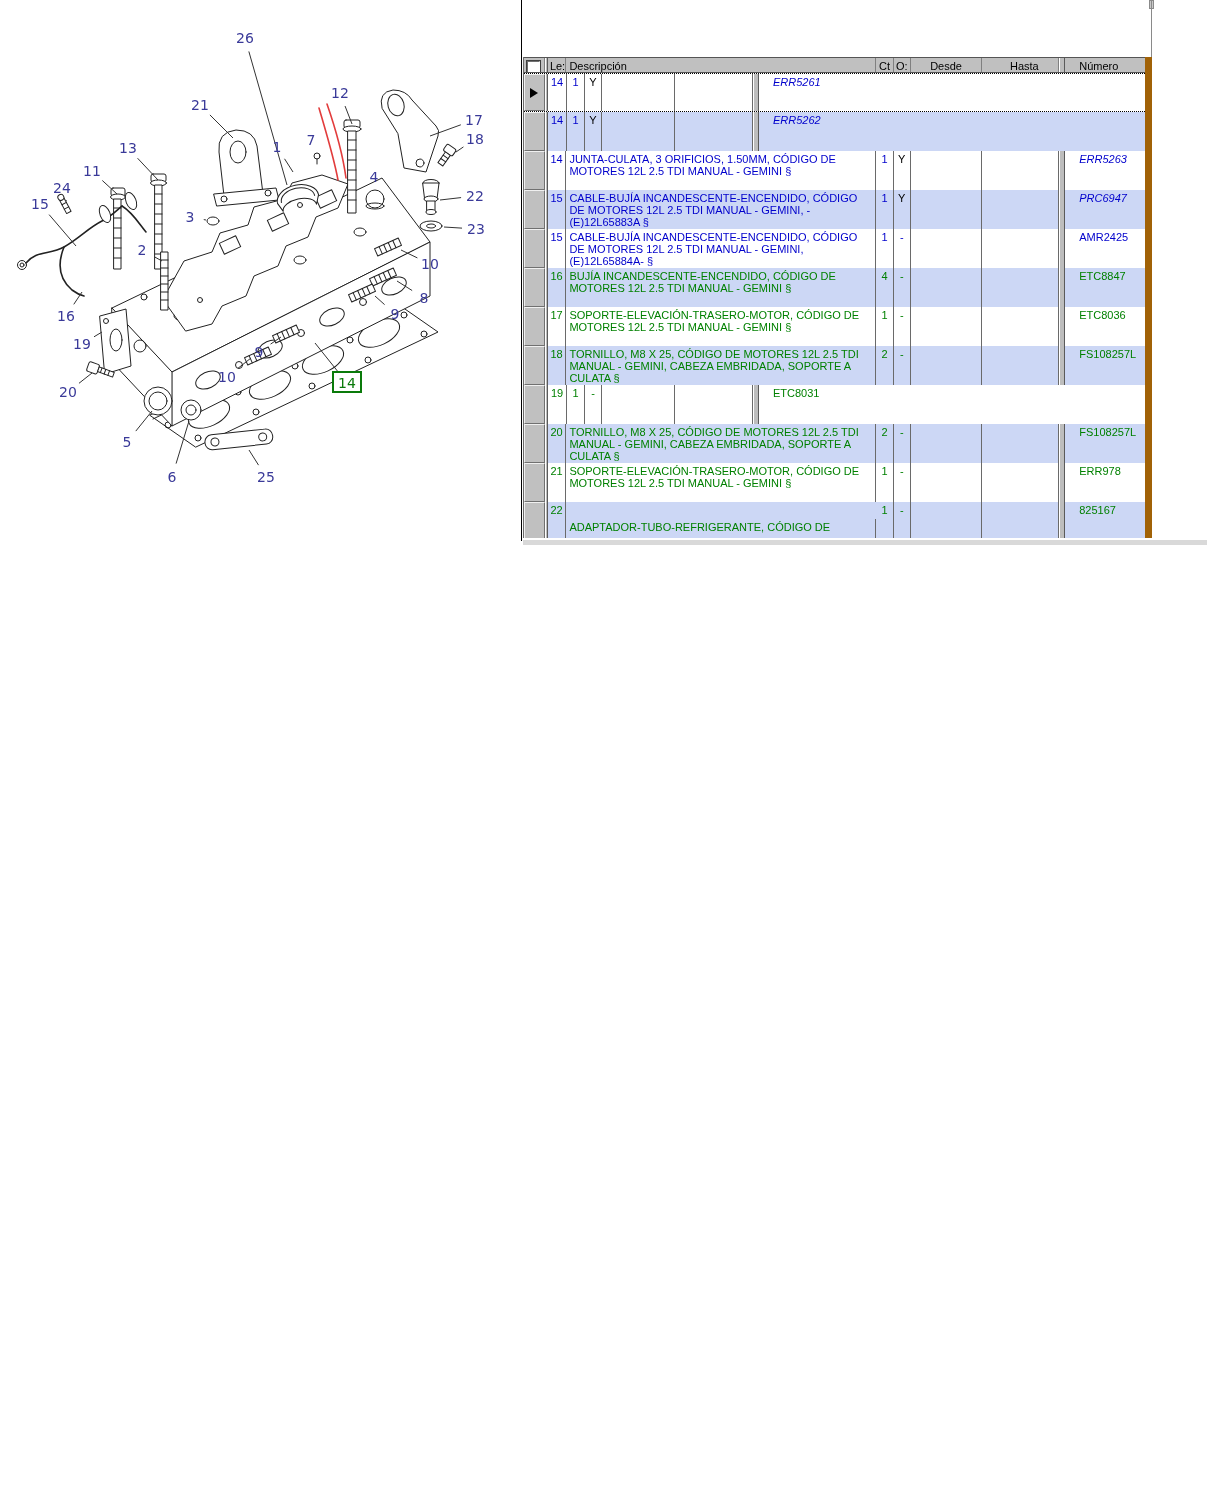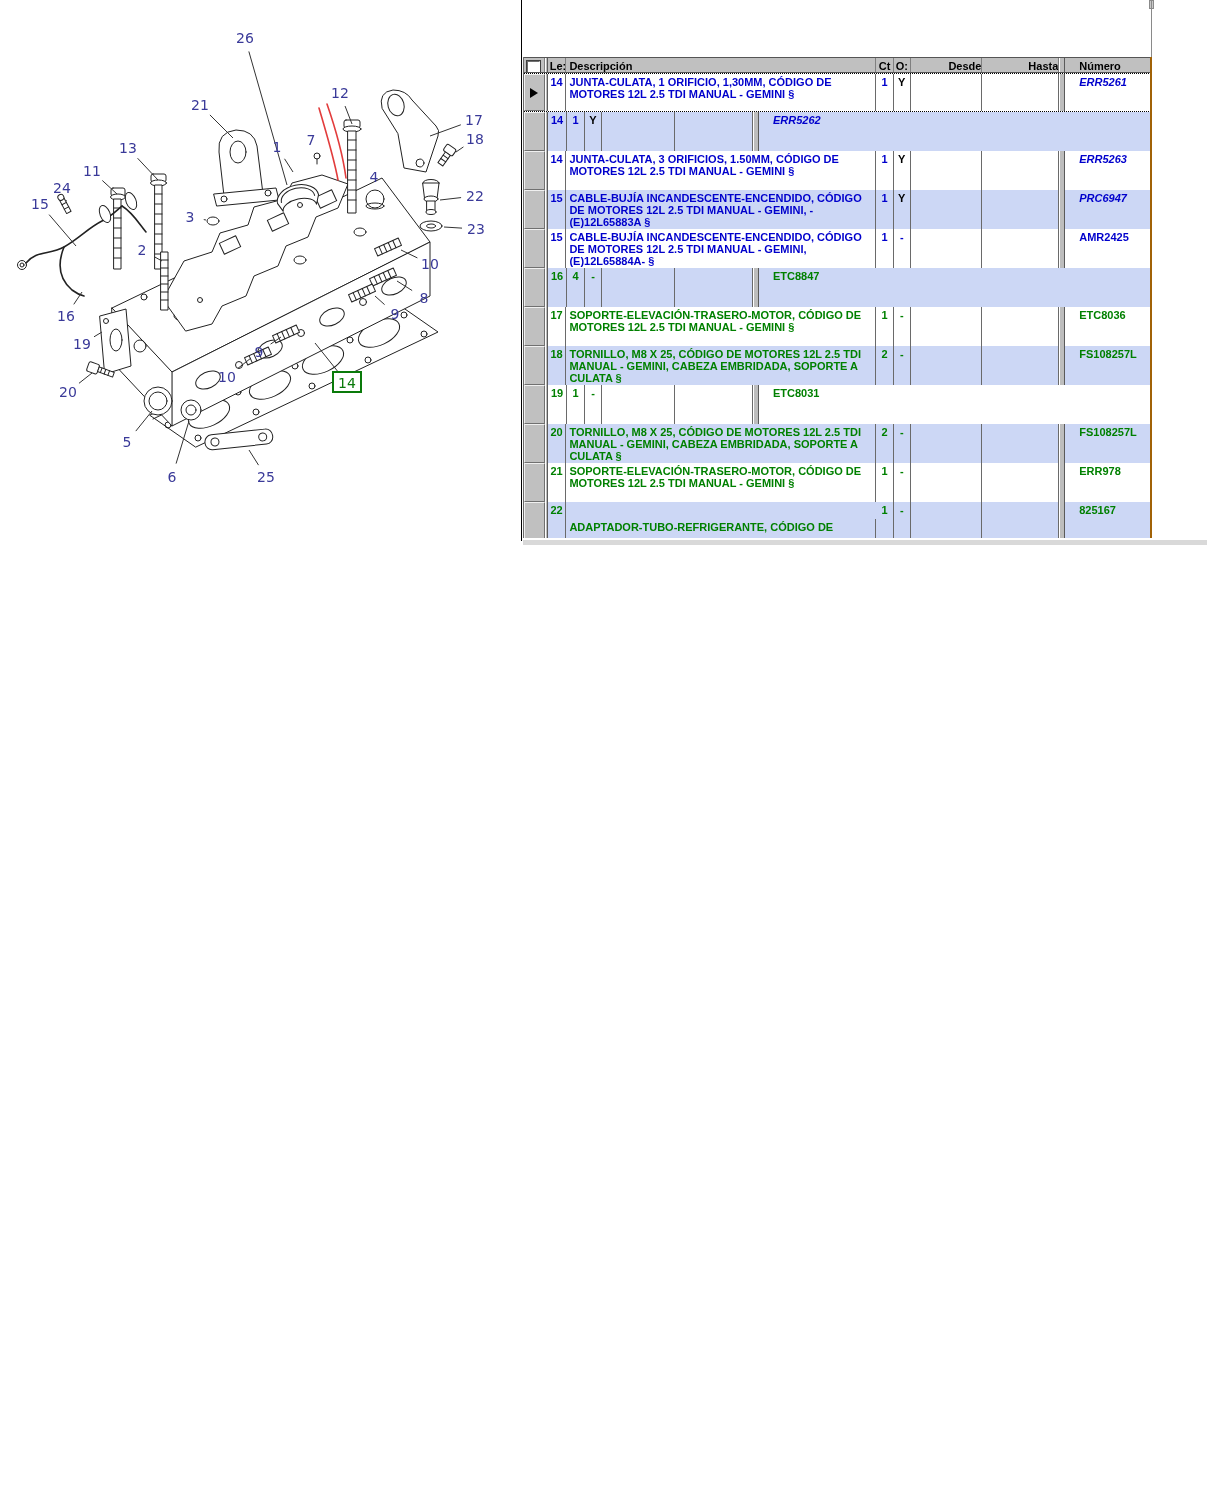--- a/index.html
+++ b/index.html
@@ -6,41 +6,41 @@
   #canvas{position:relative;width:1214px;height:1080px;background:#fff;overflow:hidden;
           font-family:"Liberation Sans",sans-serif;border-radius:28px;}
   
   #diagram-pane{position:absolute;left:0;top:0;width:521px;height:545px;}
   #pane-divider{position:absolute;left:521px;top:0;width:1px;height:541px;background:#000;}
   #top-right-line{position:absolute;left:1151px;top:0;width:1px;height:57px;background:#8a8a8a;}
   #top-right-cap{position:absolute;left:1149px;top:0;width:5px;height:9px;background:#c9c9c9;border:1px solid #8a8a8a;box-sizing:border-box;}
   #bottom-strip{position:absolute;left:523px;top:540px;width:684px;height:5px;background:#d9d9d9;}
   
   #grid-pane{position:absolute;left:523px;top:57px;width:629px;height:481px;overflow:hidden;
-             border-left:1px solid #6a6a6a;border-right:2px solid #a16207;box-sizing:border-box;
-             font-size:11px;font-weight:bold;line-height:12px;}
+             border-left:1px solid #6a6a6a;border-right:7px solid #a16207;box-sizing:border-box;
+             font-size:11px;font-weight:normal;line-height:12px;}
   .grow{display:flex;align-items:stretch;width:627px;box-sizing:border-box;}
   .cell{box-sizing:border-box;overflow:hidden;}
   .c-sel{width:21px;background:#c0c0c0;border-top:1px solid #f0f0f0;border-left:1px solid #f0f0f0;
          border-bottom:1px solid #707070;border-right:1px solid #707070;position:relative;}
   .c-div{width:3px;background:#bdbdbd;border-left:1px solid #ffffff;border-right:1px solid #5a5a5a;}
   .c-div2{width:6px;background:#bdbdbd;border-left:1px solid #ffffff;border-right:1px solid #5a5a5a;}
   .c-le{width:19px;text-align:center;padding-top:2px;border-right:1px solid #6a6a6a;}
   .c-desc{width:315px;padding:2px 2px 0 3px;border-right:1px solid #6a6a6a;}
   .c-ct{width:18px;text-align:center;padding-top:2px;border-right:1px solid #6a6a6a;}
   .c-opt{width:17px;text-align:center;padding-top:2px;border-right:1px solid #6a6a6a;}
   .c-desde{width:73px;border-right:1px solid #6a6a6a;}
   .c-hasta{width:70px;border-right:1px solid #6a6a6a;margin-left:8px;}
   .c-num{width:87px;padding:2px 0 0 14px;}
   
   #grid-header{height:16px;background:#c0c0c0;border-top:1px solid #555;border-bottom:1px solid #555;color:#000;}
   #grid-header .cell{background:#c0c0c0;border-right:1px solid #808080;padding-top:2px;}
   #grid-header .c-sel{border:none;border-right:1px solid #808080;}
   #grid-header .c-div,#grid-header .c-div2{background:#bdbdbd;border-left:1px solid #fff;border-right:1px solid #5a5a5a;}
-  #grid-header .h-desde,#grid-header .h-hasta{text-align:right;}
+  #grid-header .h-desde,#grid-header .h-hasta{text-align:center;}
   #grid-header .h-le{padding-left:2px;}
   #grid-header .h-desc{padding-left:3px;}
   #grid-header .h-num{padding-left:14px;}
   #checkbox{width:11px;height:11px;background:#fff;border-top:1px solid #707070;border-left:1px solid #707070;
             border-bottom:1px solid #fff;border-right:1px solid #fff;outline:1px solid #404040;margin:1px 0 0 3px;}
   
   .grow{height:39px;}
   .grow.selected{border-top:1px dotted #000;border-bottom:1px dotted #000;}
   .sel-arrow{position:absolute;left:5px;top:13px;width:0;height:0;
              border-left:8px solid #000;border-top:5px solid transparent;border-bottom:5px solid transparent;}
@@ -327,21 +327,20 @@
       <div class="cell c-div2"></div>
       <div class="cell c-num h-num">Número</div>
     </div>
     <div id="grid-rows">
         <div class="grow selected">
           <div class="cell c-sel">
             <span class="sel-arrow"></span>
           </div>
           <div class="cell c-div"></div>
           <div class="cell c-le" style="color: rgb(0, 0, 204);">14</div>
-          <div class="cell c-desc" style="color: rgb(0, 0, 204);">JUNTA-CULATA, 1 ORIFICIO, 1,30MM, CÓDIGO DE MOTORES 12L 2.5 TDI MANUAL - GEMINI §</div>
           <div class="cell c-ct" style="color: rgb(0, 0, 204);">1</div>
           <div class="cell c-opt" style="color: rgb(0, 0, 0);">Y</div>
           <div class="cell c-desde" style="color: rgb(0, 0, 204);"></div>
           <div class="cell c-hasta" style="color: rgb(0, 0, 204);"></div>
           <div class="cell c-div2"></div>
           <div class="cell c-num num-italic" style="color: rgb(0, 0, 204);">ERR5261</div>
         </div>
         <div class="grow" style="background: rgb(204, 215, 245);">
           <div class="cell c-sel"></div>
           <div class="cell c-div"></div>
@@ -386,20 +385,21 @@
           <div class="cell c-opt" style="color: rgb(0, 0, 204);">-</div>
           <div class="cell c-desde" style="color: rgb(0, 0, 204);"></div>
           <div class="cell c-hasta" style="color: rgb(0, 0, 204);"></div>
           <div class="cell c-div2"></div>
           <div class="cell c-num" style="color: rgb(0, 0, 204);">AMR2425</div>
         </div>
         <div class="grow" style="background: rgb(204, 215, 245);">
           <div class="cell c-sel"></div>
           <div class="cell c-div"></div>
           <div class="cell c-le" style="color: rgb(0, 128, 0);">16</div>
+          <div class="cell c-desc" style="color: rgb(0, 128, 0);">BUJÍA INCANDESCENTE-ENCENDIDO, CÓDIGO DE MOTORES 12L 2.5 TDI MANUAL - GEMINI §</div>
           <div class="cell c-ct" style="color: rgb(0, 128, 0);">4</div>
           <div class="cell c-opt" style="color: rgb(0, 128, 0);">-</div>
           <div class="cell c-desde" style="color: rgb(0, 128, 0);"></div>
           <div class="cell c-hasta" style="color: rgb(0, 128, 0);"></div>
           <div class="cell c-div2"></div>
           <div class="cell c-num" style="color: rgb(0, 128, 0);">ETC8847</div>
         </div>
         <div class="grow">
           <div class="cell c-sel"></div>
           <div class="cell c-div"></div>

